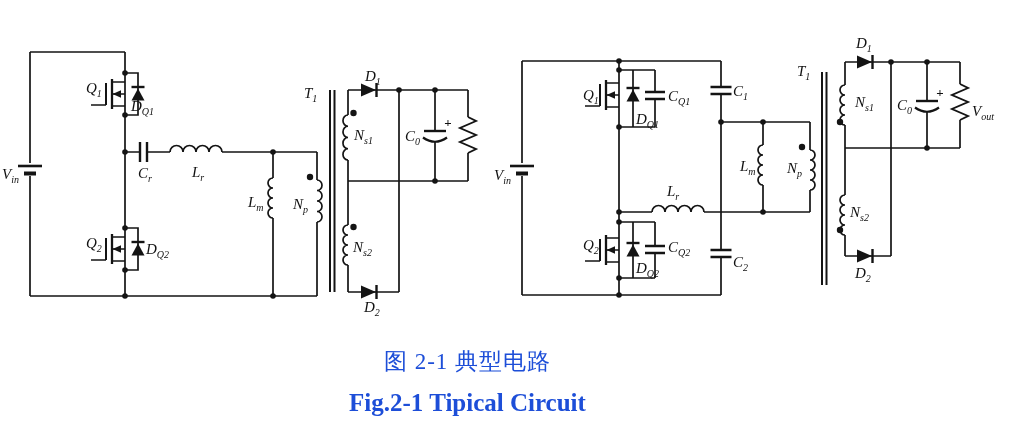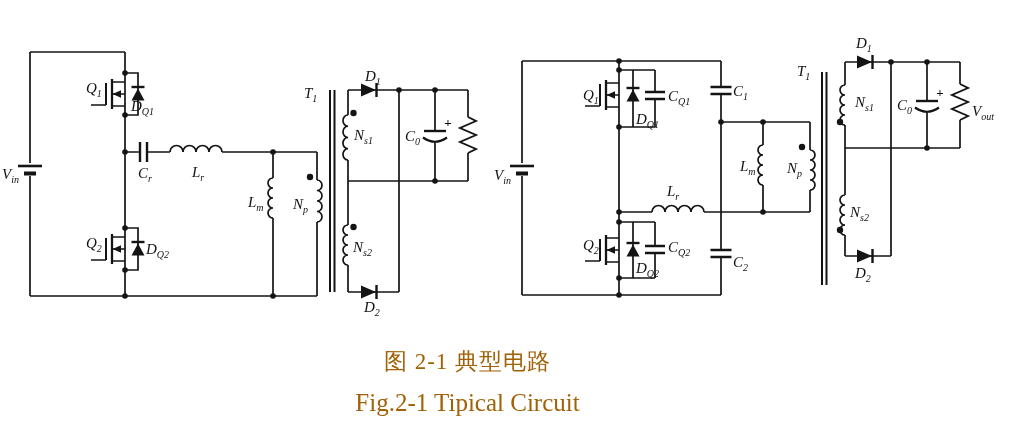--- a/index.html
+++ b/index.html
@@ -6,21 +6,21 @@
   .canvas{position:relative;width:1013px;height:436px;background:#ffffff;overflow:hidden;
           font-family:"Liberation Serif", serif;}
   svg{position:absolute;top:0;left:0;}
   svg .wire{stroke:#141414;stroke-width:1.7;fill:none;stroke-linecap:butt;}
   svg .thick{stroke:#141414;stroke-width:2.3;fill:none;}
   svg .plate{stroke:#141414;stroke-width:2.4;fill:none;}
   svg .solid{fill:#141414;stroke:none;}
   svg .lbl{font:italic 15px "Liberation Serif", serif;fill:#111;}
   svg .lbl .sub{font-size:10px;}
   svg .plus{font:bold 13px "Liberation Serif", serif;fill:#111;text-anchor:middle;font-style:normal;}
-  .caption{position:absolute;left:0;width:935px;text-align:center;color:#a16207;}
+  .caption{position:absolute;left:0;width:935px;text-align:center;color:#1d4ed8;}
   .cap-zh{top:346px;font-size:23px;letter-spacing:1px;}
   .cap-en{top:389px;font-size:25px;}
 </style>
 </head>
 <body>
 
 <div class="canvas">
 <svg width="1013" height="336" viewBox="0 0 1013 336">
 
   <g>
@@ -272,14 +272,14 @@
       <text class="lbl" x="850" y="217"><tspan>N</tspan><tspan class="sub" dy="3.5">s2</tspan></text>
       <text class="lbl" x="856" y="48"><tspan>D</tspan><tspan class="sub" dy="3.5">1</tspan></text>
       <text class="lbl" x="855" y="278"><tspan>D</tspan><tspan class="sub" dy="3.5">2</tspan></text>
       <text class="lbl" x="897" y="110"><tspan>C</tspan><tspan class="sub" dy="3.5">0</tspan></text>
       <text class="lbl" x="972" y="116"><tspan>V</tspan><tspan class="sub" dy="3.5">out</tspan></text>
     </g>
   </g>
 </svg>
 
 <div class="caption cap-zh" style="position:absolute;top:346px;">图 2-1 典型电路</div>
-<div class="caption cap-en" style="position:absolute;top:389px;">Fig.2-1 Tipical Circuit</div>
+<div class="caption cap-en" style="position:absolute;top:389px;font-weight:bold;">Fig.2-1 Tipical Circuit</div>
 </div>
 
 </body></html>

